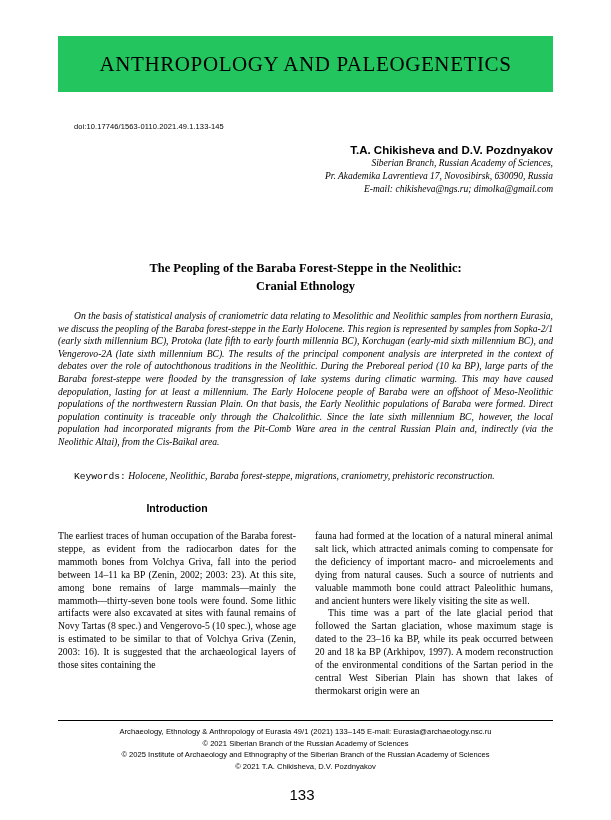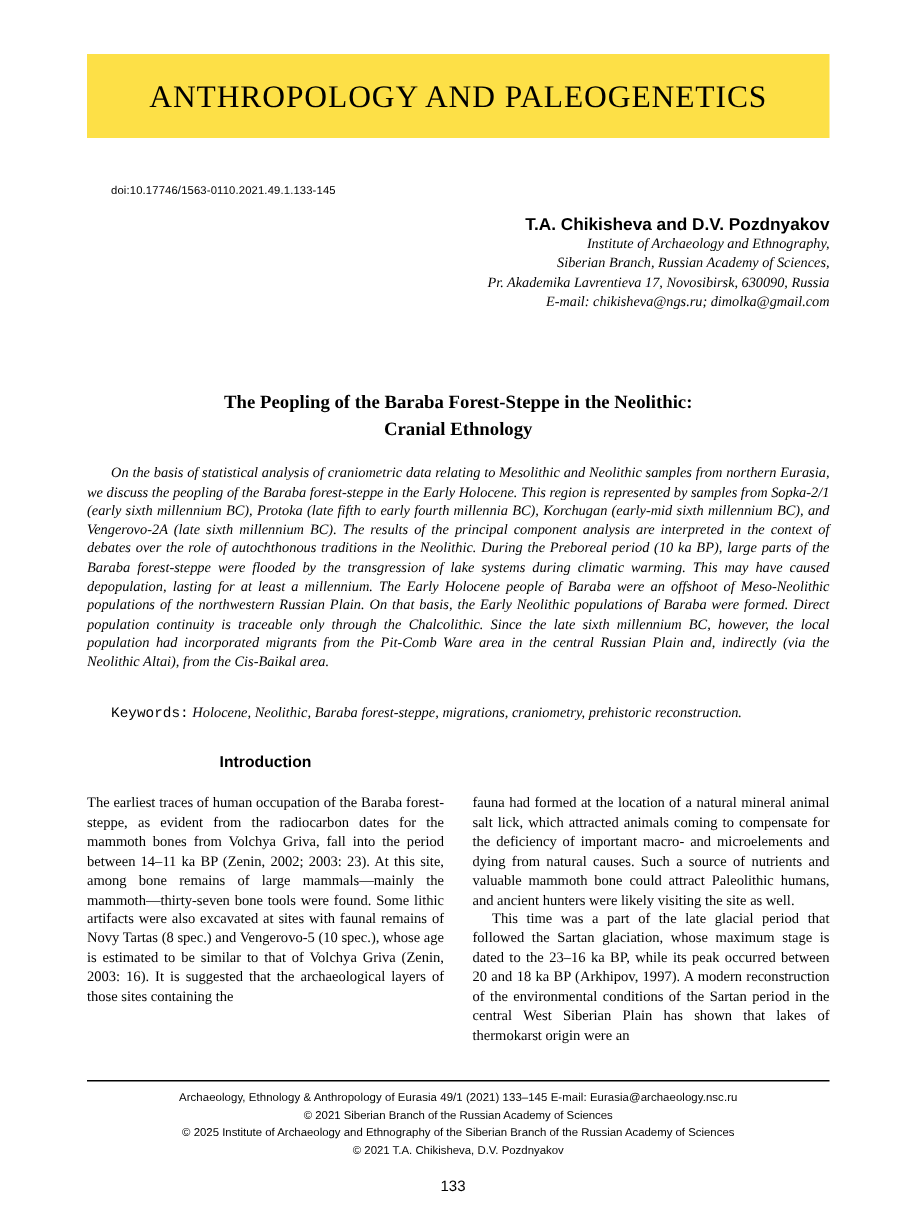--- a/index.html
+++ b/index.html
@@ -23,21 +23,21 @@
     box-sizing: border-box;
   }
 
   
   .banner {
     position: absolute;
     left: 58px;
     top: 36px;
     width: 495px;
     height: 56px;
-    background: #fde047;
+    background: #22c55e;
     display: flex;
     align-items: center;
     justify-content: center;
   }
   .banner-title {
     font-family: "Liberation Serif", serif;
     font-size: 21px;
     letter-spacing: 0.6px;
     color: #000;
     white-space: nowrap;
@@ -172,37 +172,36 @@
   }
   .footer .line1 { letter-spacing: 0.05px; }
 
   .page-number {
     position: absolute;
     left: 0;
     top: 786px;
     width: 604px;
     text-align: center;
     font-family: "Liberation Sans", sans-serif;
-    font-size: 10px;
+    font-size: 15px;
   }
 </style>
 </head>
 <body>
 
 <div class="page">
 
   <div class="banner">
     <div class="banner-title">ANTHROPOLOGY AND PALEOGENETICS</div>
   </div>
 
   <div class="doi">doi:10.17746/1563-0110.2021.49.1.133-145</div>
 
   <div class="authors-block">
     <div class="authors-names">T.A. Chikisheva and D.V. Pozdnyakov</div>
-    <div class="affil-line">Institute of Archaeology and Ethnography,</div>
     <div class="affil-line">Siberian Branch, Russian Academy of Sciences,</div>
     <div class="affil-line">Pr. Akademika Lavrentieva 17, Novosibirsk, 630090, Russia</div>
     <div class="affil-line">E-mail: chikisheva@ngs.ru; dimolka@gmail.com</div>
   </div>
 
   <div class="article-title">
     <div>The Peopling of the Baraba Forest-Steppe in the Neolithic:</div>
     <div>Cranial Ethnology</div>
   </div>
 

